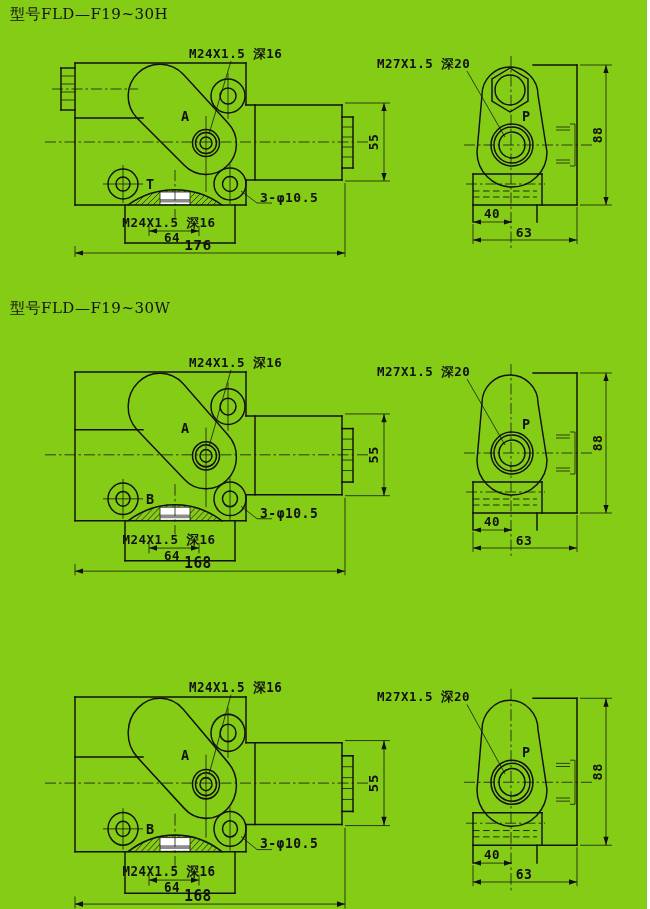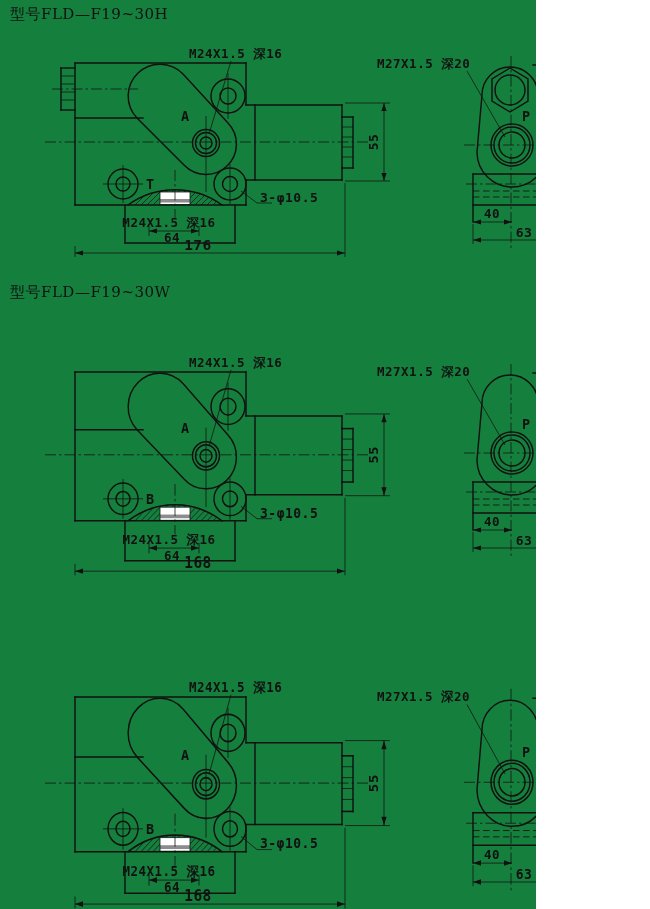--- a/index.html
+++ b/index.html
@@ -1,35 +1,35 @@
 <!DOCTYPE html>
 <html><head>
 <meta charset="utf-8">
 <style>
   html,body{margin:0;padding:0;background:#fff;}
-  #sheet{position:relative;width:536px;height:909px;background:#15803d;overflow:hidden;
+  #sheet{position:relative;width:647px;height:909px;background:#84cc16;overflow:hidden;
          font-family:"DejaVu Sans",sans-serif;}
   .sec-title{position:absolute;left:10px;color:#111;
              font-family:"DejaVu Serif","Liberation Serif",serif;
              font-size:15px;font-weight:500;letter-spacing:.5px;white-space:nowrap;}
   svg text{fill:#111;}
   .k{stroke:#111;stroke-width:1.45;fill:none;stroke-linecap:square;}
   .n{stroke:#111;stroke-width:.75;fill:none;stroke-linecap:butt;}
   .c{stroke:#111;stroke-width:.75;fill:none;stroke-dasharray:11 3 2.5 3;}
   .h{stroke:#111;stroke-width:.85;fill:none;stroke-dasharray:6.5 3.5;}
   .ht{stroke:#111;stroke-width:.7;fill:none;}
   .ar{fill:#111;stroke:none;}
   .t{font-family:"DejaVu Sans Mono","DejaVu Sans",monospace;font-weight:700;letter-spacing:.5px;}
 </style>
 </head>
 <body>
 
 <div id="sheet">
   <div class="sec-title" style="top:5px">型号FLD—F19~30H</div>
-  <div class="sec-title" style="top:283px">型号FLD—F19~30W</div>
+  <div class="sec-title" style="top:299px">型号FLD—F19~30W</div>
 
   <svg id="cad" width="650" height="909" viewBox="0 0 650 909">
     <g id="sg0">
         <g transform="translate(0,0) scale(1,1)">
           <line class="k" x1="75" y1="63" x2="246" y2="63"></line>
           <line class="k" x1="246" y1="63" x2="246" y2="105"></line>
           <line class="k" x1="246" y1="180" x2="246" y2="205"></line>
           <line class="k" x1="75" y1="63" x2="75" y2="205"></line>
           <line class="k" x1="75" y1="205" x2="246" y2="205"></line>
           <line class="k" x1="125" y1="205" x2="125" y2="243"></line>

